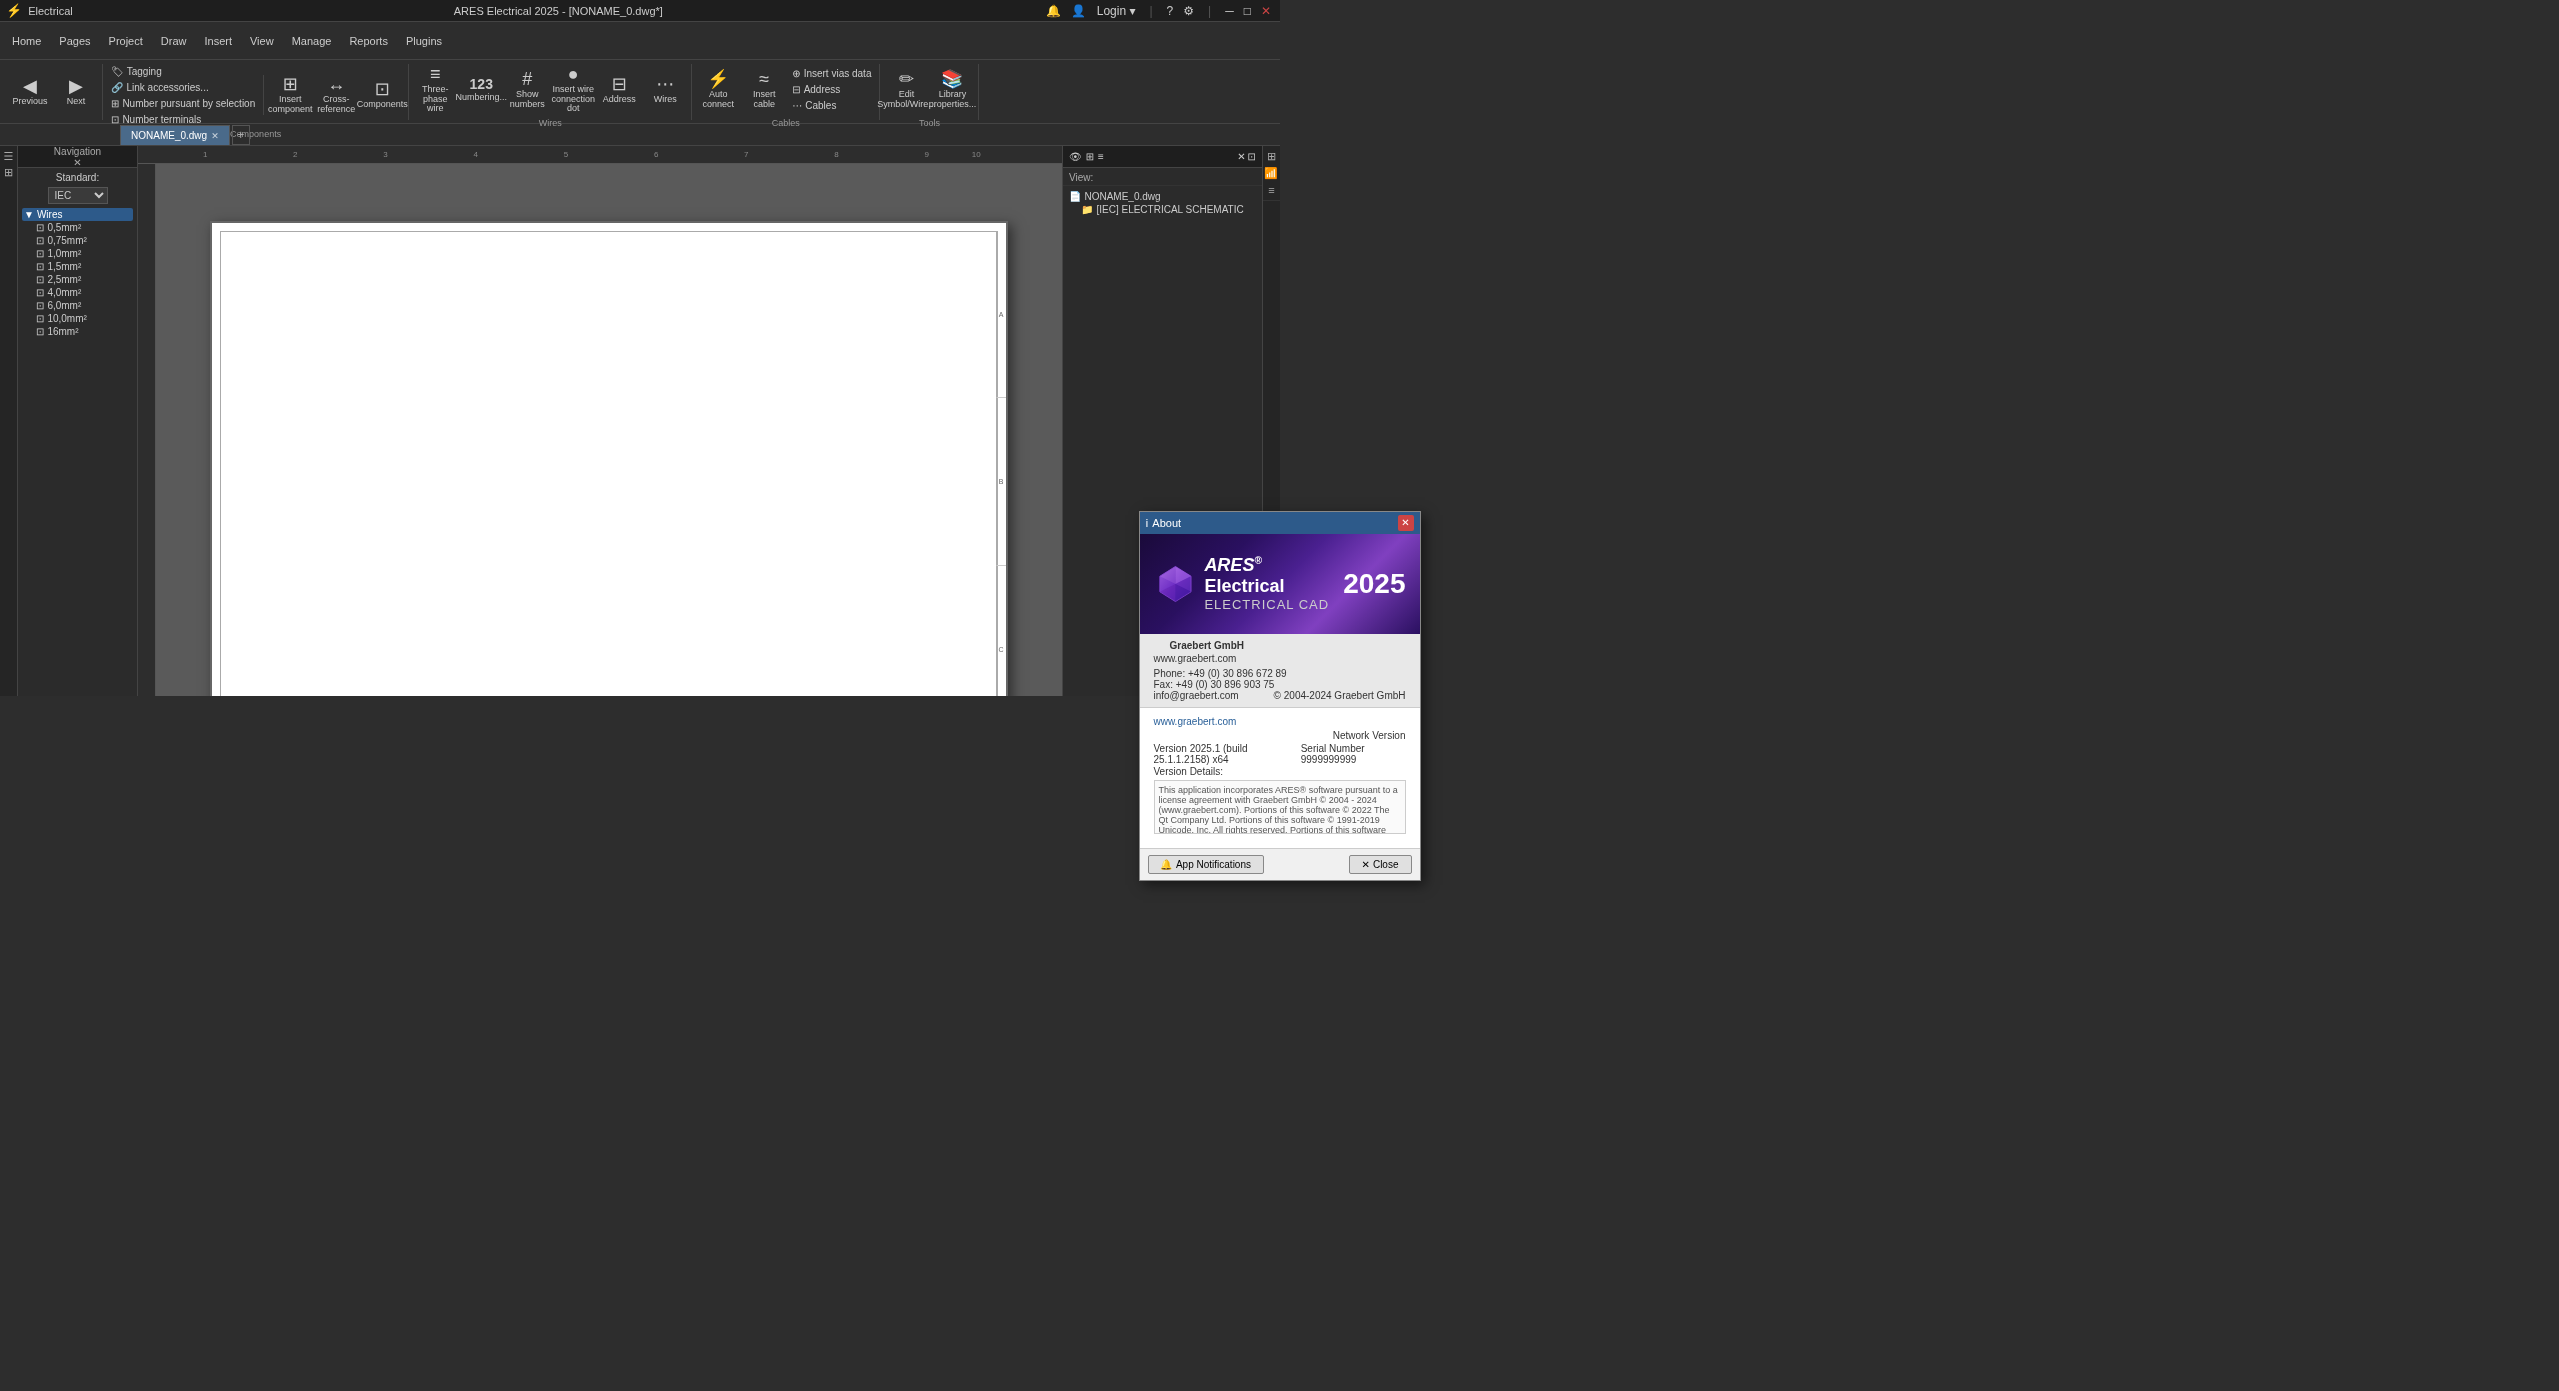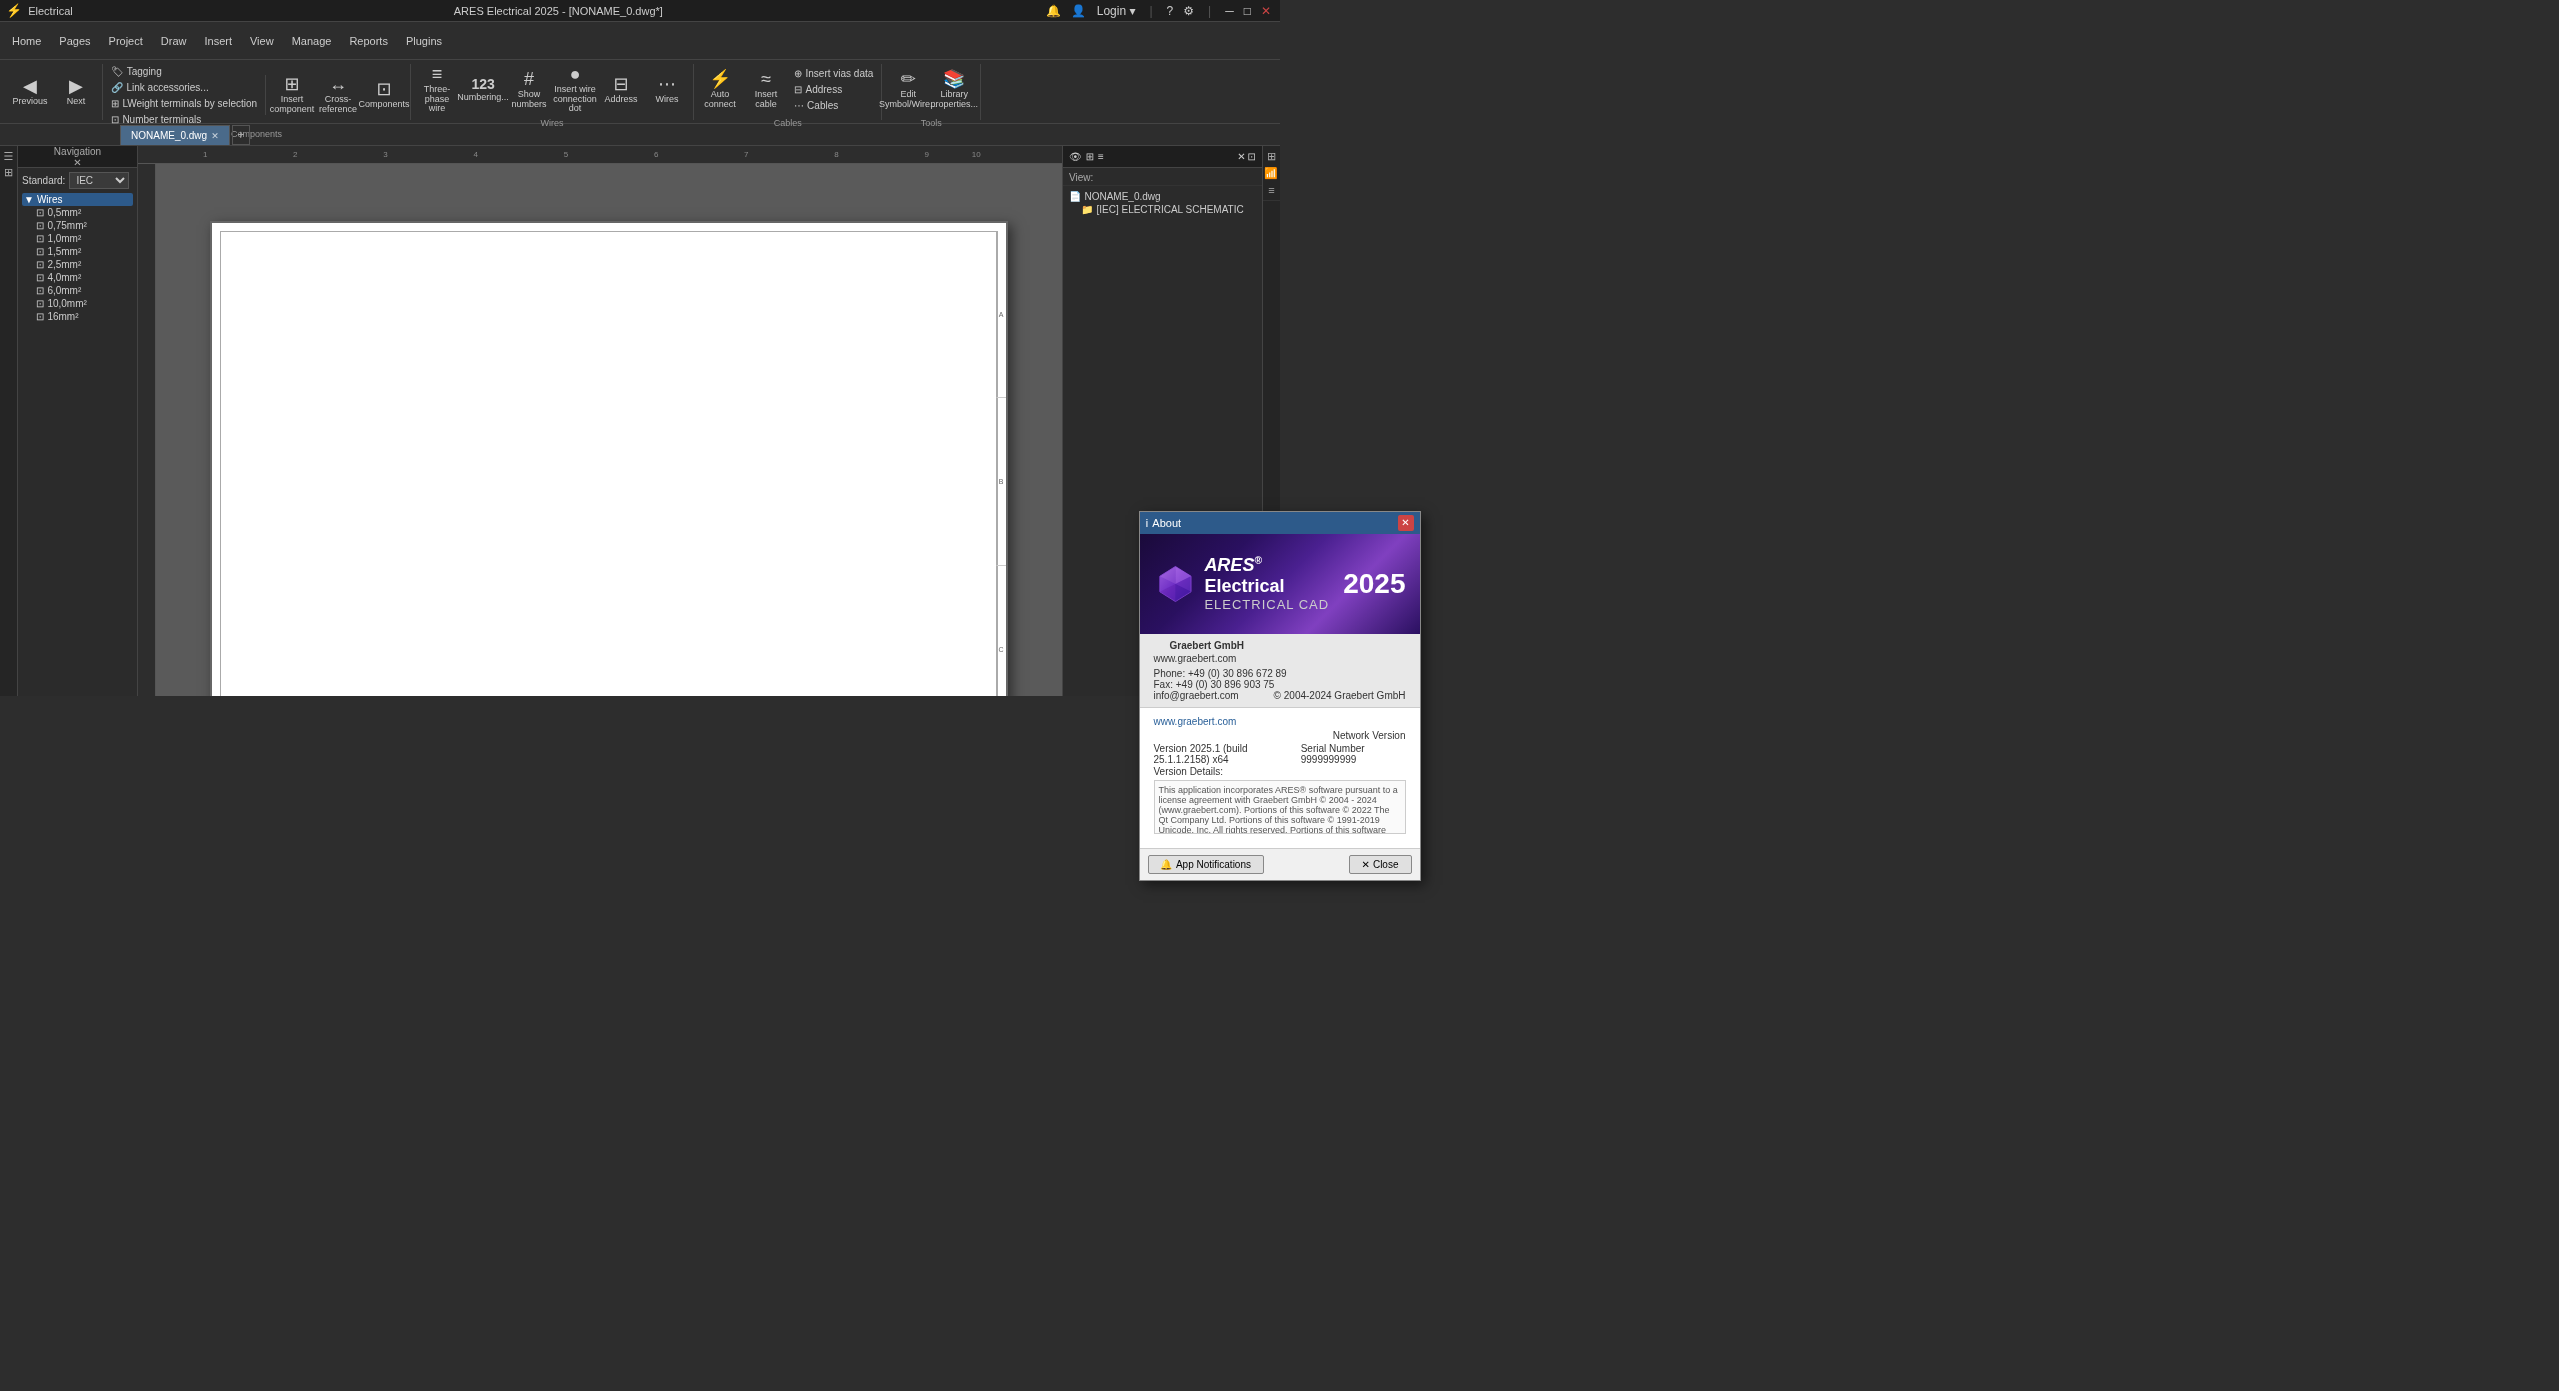--- a/index.html
+++ b/index.html
@@ -133,20 +133,21 @@
       border-bottom: 1px solid #444;
       flex-direction: column;
     }
     .sidebar-content { padding: 4px; }
     .sidebar-standard {
       display: flex;
       align-items: center;
       gap: 4px;
       margin-bottom: 4px;
       font-size: 10px;
+      flex-direction: column;
     }
     .sidebar-standard select {
       background: #3a3a3a;
       color: #ccc;
       border: 1px solid #555;
       font-size: 10px;
       padding: 1px 2px;
       width: 60px;
     }
     .tree-item {
@@ -499,21 +500,21 @@
         <div class="toolbar-btn-small">
           <span>🏷</span>
           <span>Tagging</span>
         </div>
         <div class="toolbar-btn-small">
           <span>🔗</span>
           <span>Link accessories...</span>
         </div>
         <div class="toolbar-btn-small">
           <span>⊞</span>
-          <span>LWeight terminals by selection</span>
+          <span>Number pursuant by selection</span>
         </div>
         <div class="toolbar-btn-small">
           <span>⊡</span>
           <span>Number terminals</span>
         </div>
       </div>
       <div class="toolbar-divider"></div>
       <div class="toolbar-btn">
         <span class="icon">⊞</span>
         <span class="label">Insert<br>component</span>

